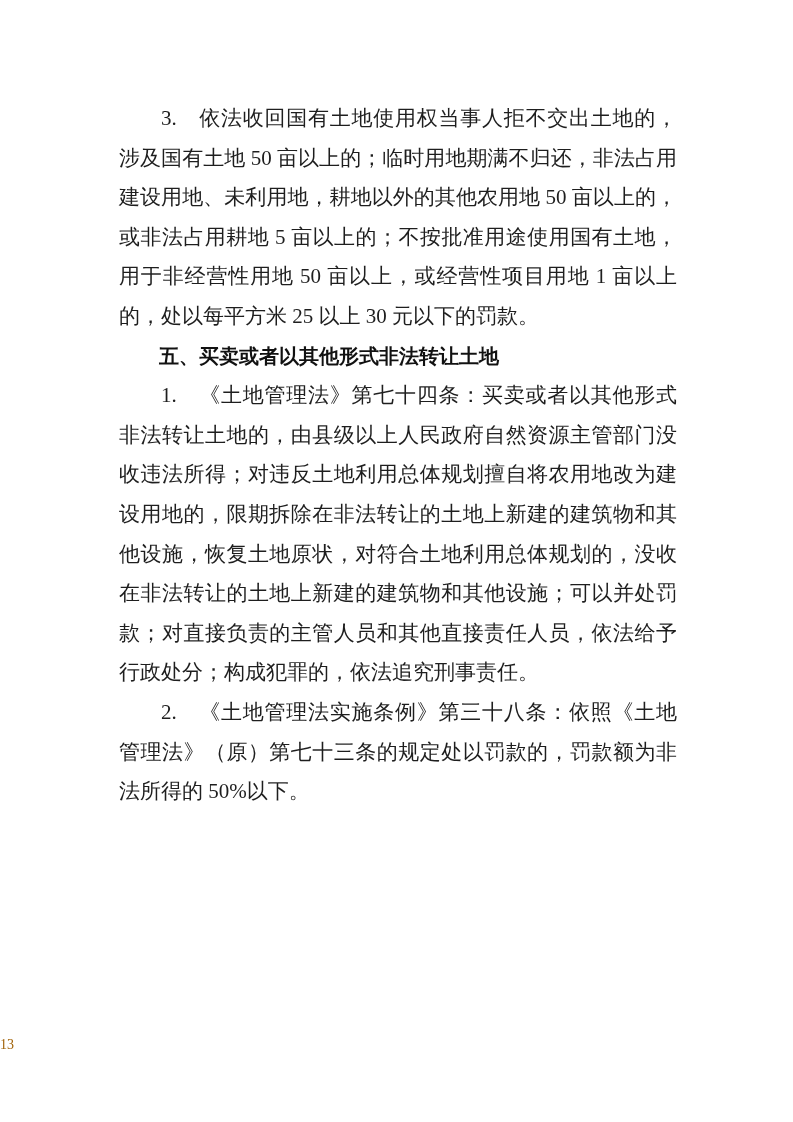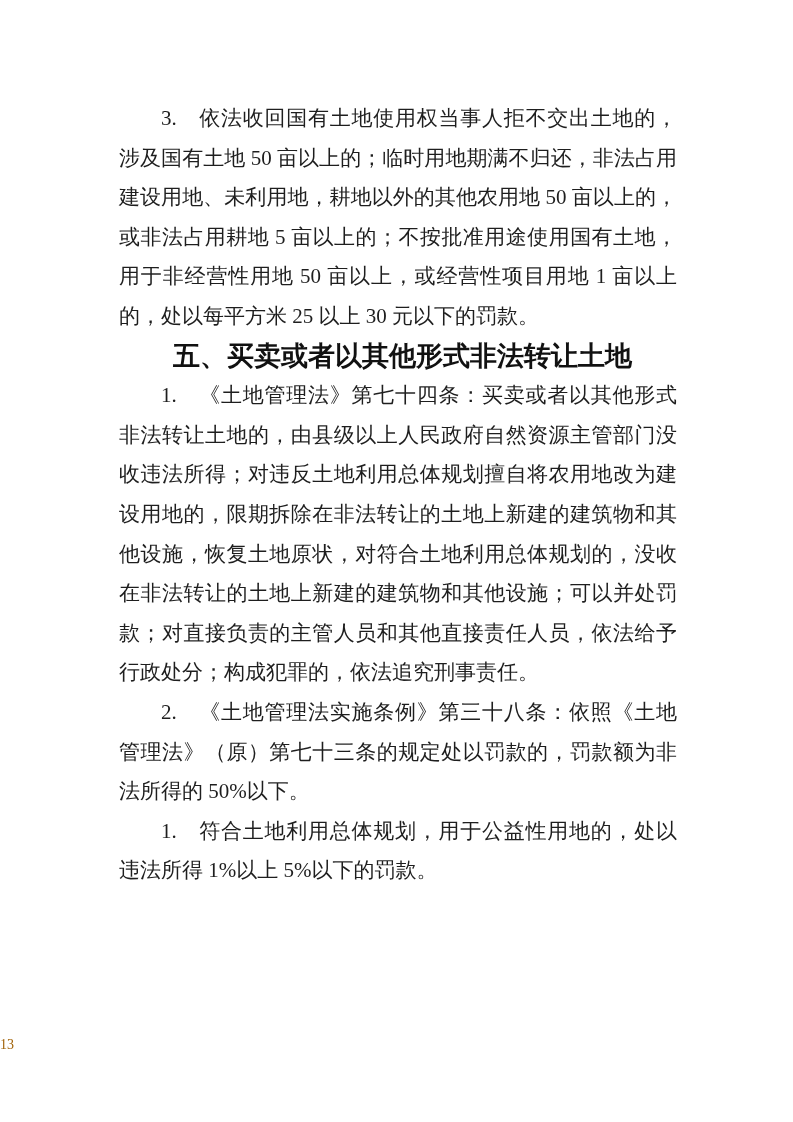--- a/index.html
+++ b/index.html
@@ -30,21 +30,21 @@
     text-indent: 2em;
     text-align: justify;
     text-justify: inter-ideograph;
     word-break: normal;
   }
   .section-heading {
     margin: 0;
     text-indent: 2em;
     font-family: "Liberation Sans", "DejaVu Sans", sans-serif;
     font-weight: 700;
-    font-size: 27px;
+    font-size: 20px;
     line-height: 39.6px;
     color: #111111;
   }
   .sub-heading {
     margin: 0;
     text-indent: 2em;
   }
   .page-number {
     position: absolute;
     top: 1036px;
@@ -58,16 +58,15 @@
 </style>
 </head>
 <body>
 
 <div class="page">
   <div class="content">
     <p>3.　依法收回国有土地使用权当事人拒不交出土地的，涉及国有土地 50 亩以上的；临时用地期满不归还，非法占用建设用地、未利用地，耕地以外的其他农用地 50 亩以上的，或非法占用耕地 5 亩以上的；不按批准用途使用国有土地，用于非经营性用地 50 亩以上，或经营性项目用地 1 亩以上的，处以每平方米 25 以上 30 元以下的罚款。</p>
     <p class="section-heading">五、买卖或者以其他形式非法转让土地</p>
     <p>1.　《土地管理法》第七十四条：买卖或者以其他形式非法转让土地的，由县级以上人民政府自然资源主管部门没收违法所得；对违反土地利用总体规划擅自将农用地改为建设用地的，限期拆除在非法转让的土地上新建的建筑物和其他设施，恢复土地原状，对符合土地利用总体规划的，没收在非法转让的土地上新建的建筑物和其他设施；可以并处罚款；对直接负责的主管人员和其他直接责任人员，依法给予行政处分；构成犯罪的，依法追究刑事责任。</p>
     <p>2.　《土地管理法实施条例》第三十八条：依照《土地管理法》（原）第七十三条的规定处以罚款的，罚款额为非法所得的 50%以下。</p>
-    <p>1.　符合土地利用总体规划，用于公益性用地的，处以违法所得 1%以上 5%以下的罚款。</p>
   </div>
   <div class="page-number">13</div>
 </div>
 
 </body></html>

